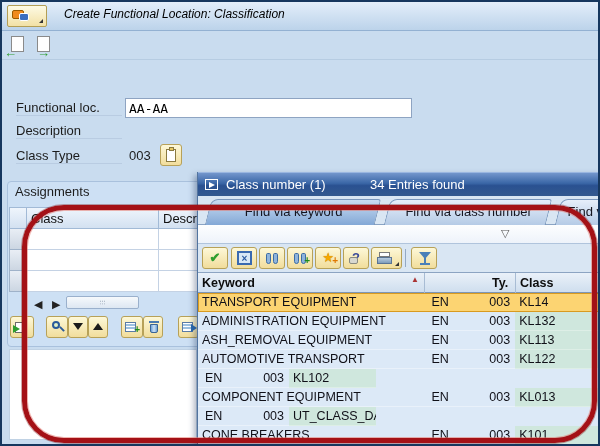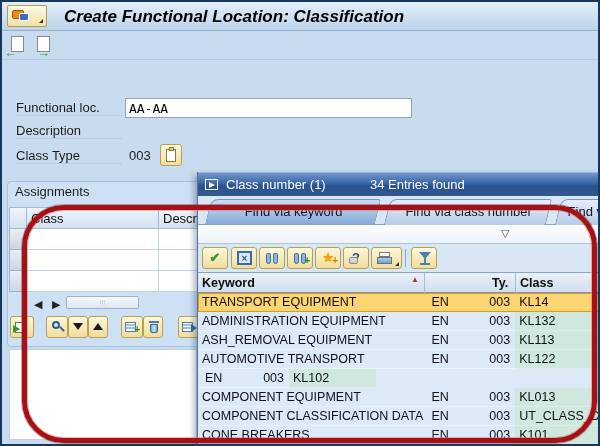--- a/index.html
+++ b/index.html
@@ -10,21 +10,21 @@
   }
   
   .titlebar{position:absolute;left:0;top:0;width:100%;height:29px;
     background:linear-gradient(#e3eefa,#bcd3ea);border-bottom:1px solid #93b1d2;}
   .menu-btn{position:absolute;left:5px;top:3px;width:40px;height:22px;
     background:linear-gradient(#fdfae4,#f2e1a6);border:1px solid #b39e55;border-radius:2px;cursor:pointer;}
   .bubble-a{position:absolute;left:4px;top:4px;width:12px;height:9px;background:#f08a1d;border:1px solid #9a5a00;border-radius:2px;}
   .bubble-b{position:absolute;left:11px;top:7px;width:10px;height:8px;background:#3a6ec0;border:1px solid #fff;border-radius:2px;}
   .menu-corner{position:absolute;right:3px;bottom:3px;width:0;height:0;
     border-left:4px solid transparent;border-bottom:4px solid #333;}
-  .page-title{position:absolute;left:62px;top:5px;font-size:17px;font-weight:bold;font-style:italic;color:#000;}
+  .page-title{position:absolute;left:62px;top:5px;font-size:12px;font-weight:normal;font-style:italic;color:#000;}
   
   .appbar{position:absolute;left:0;top:30px;width:100%;height:28px;border-bottom:1px solid #b6cce2;}
   .doc-btn{position:absolute;top:4px;width:22px;height:20px;cursor:pointer;}
   .doc{position:absolute;left:5px;top:0;width:13px;height:16px;background:#fefefe;border:1px solid #8a8a8a;}
   .doc-arrow{position:absolute;left:-2px;bottom:-3px;font-size:13px;font-weight:bold;color:#2f9e2f;line-height:1;}
   
   .groupbox{position:absolute;background:#cde0f4;border:1px solid #a9c1dd;border-radius:4px;}
   .gb-header{height:20px;line-height:20px;padding-left:7px;font-size:13px;color:#1c1c1c;
     background:linear-gradient(#f6fafe,#d7e7f7);border-bottom:1px solid #9ab6d6;border-radius:4px 4px 0 0;}
   .lbl{position:absolute;font-size:13px;color:#1c1c1c;border-bottom:1px solid #b9cce2;}
@@ -325,21 +325,20 @@
         </div>
 
         <div class="vrow">
           <div class="cell c-kw">COMPONENT EQUIPMENT</div>
           <div class="cell c-lang">EN</div>
           <div class="cell c-ty">003</div>
           <div class="cell c-class">KL013</div>
         </div>
 
         <div class="vrow">
-          <div class="cell c-kw">COMPONENT CLASSIFICATION DATA</div>
           <div class="cell c-lang">EN</div>
           <div class="cell c-ty">003</div>
           <div class="cell c-class">UT_CLASS_DA</div>
         </div>
 
         <div class="vrow">
           <div class="cell c-kw">CONE BREAKERS</div>
           <div class="cell c-lang">EN</div>
           <div class="cell c-ty">003</div>
           <div class="cell c-class">K101</div>

